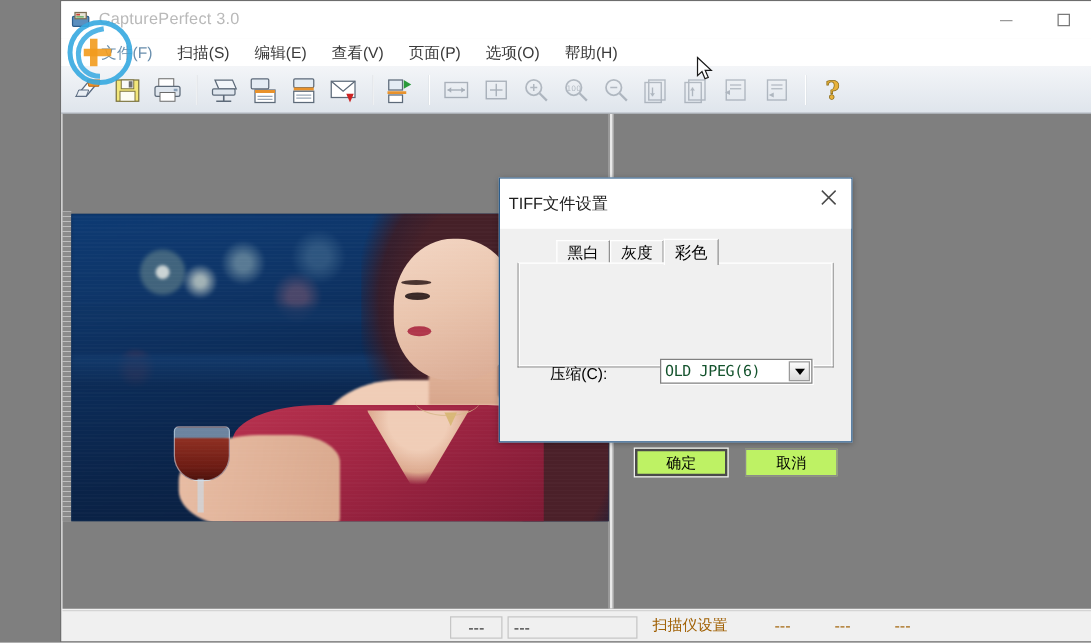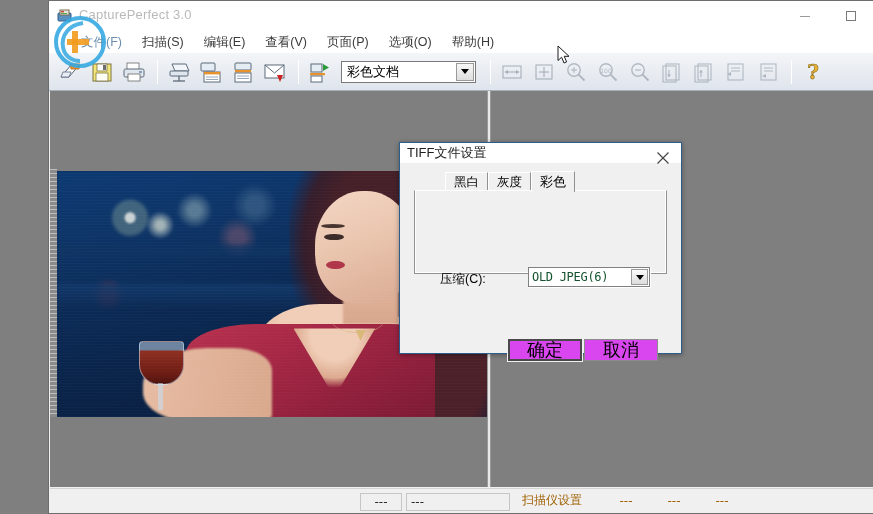--- a/index.html
+++ b/index.html
@@ -275,21 +275,21 @@
 
   
   .dialog {
     position: absolute; left: 350px; top: 141px;
     width: 283px; height: 212px;
     background: #f0f0f0;
     border: 1px solid #2b5d8c;
     box-shadow: 0 1px 5px rgba(0,0,0,.35);
   }
   .dlg-title {
-    height: 20px; background: #ffffff;
+    height: 40px; background: #ffffff;
     display: flex; align-items: center;
     position: relative;
   }
   .dlg-title .t {
     font-size: 13px; color: #1d1d1d; padding-left: 7px;
     white-space: nowrap;
   }
   .dlg-close {
     position: absolute; right: 0; top: 0;
     width: 36px; height: 29px;
@@ -354,31 +354,31 @@
   .dlg-combo .darrow {
     position: absolute; right: 1px; top: 1px;
     width: 17px; height: 16px;
     background: linear-gradient(to bottom,#fbfbfb,#dcdcdc);
     border: 1px solid #9a9a9a;
     display: flex; align-items: center; justify-content: center;
   }
   .dlg-btn {
     position: absolute; top: 176px;
     width: 74px; height: 22px;
-    background: #d946ef;
+    background: #bef264;
     border: 1px solid #8b8b8b;
-    font-size: 18px; color: #000;
+    font-size: 12px; color: #000;
     display: flex; align-items: center; justify-content: center;
   }
   .dlg-btn.default {
     border: 2px solid #4a4a4a;
     outline: 1px solid #f0f0f0;
   }
   #btn-ok   { left: 108px; }
-  #btn-cancel { left: 184px; font-family: Liberation Mono, monospace; }
+  #btn-cancel { left: 196px; font-family: Liberation Mono, monospace; }
 
   
   .wm {
     position: absolute; pointer-events: none;
     font-family: "DejaVu Sans", sans-serif;
   }
   .wm-logo {
     left: 4px; top: 14px; width: 54px; height: 54px;
   }
   .wm-text {
@@ -512,26 +512,20 @@
 
       <div class="tb-btn">
         <svg width="24" height="24" viewBox="0 0 24 24">
           <rect x="3" y="4" width="11" height="8" fill="#e4ecf4" stroke="#5d6a79" stroke-width="1"></rect>
           <path d="M15 4 L21 7.5 L15 11 Z" fill="#2a9a3a"></path>
           <rect x="2" y="13" width="15" height="2.2" fill="#e8922c"></rect>
           <rect x="3" y="16" width="11" height="6" fill="#ffffff" stroke="#5d6a79" stroke-width="1"></rect>
         </svg>
       </div>
 
-      <div class="tb-combo">
-        <span class="cval">彩色文档</span>
-        <span class="carrow">
-            <i class="tri-down"></i>
-          </span>
-      </div>
 
       <div class="tb-sep"></div>
 
       <div class="tb-btn">
         <svg width="24" height="24" viewBox="0 0 24 24" opacity=".35">
           <rect x="3" y="6" width="18" height="12" fill="none" stroke="#2f3e50" stroke-width="1.1"></rect>
           <line x1="5" y1="12" x2="19" y2="12" stroke="#2f3e50" stroke-width="1.1"></line>
           <path d="M5 12 l3 -2.2 v4.4 z M19 12 l-3 -2.2 v4.4 z" fill="#2f3e50"></path>
         </svg>
       </div>

